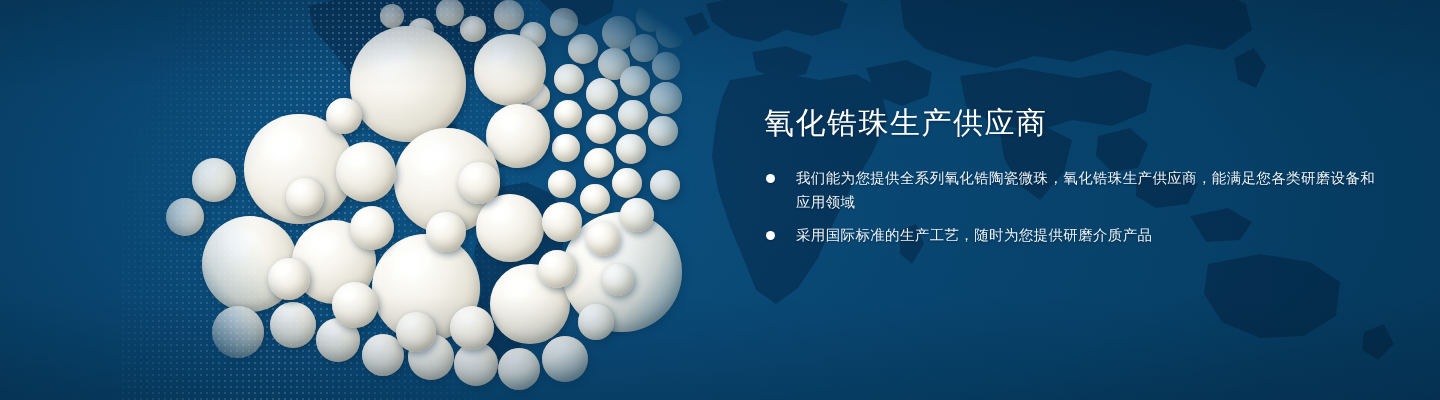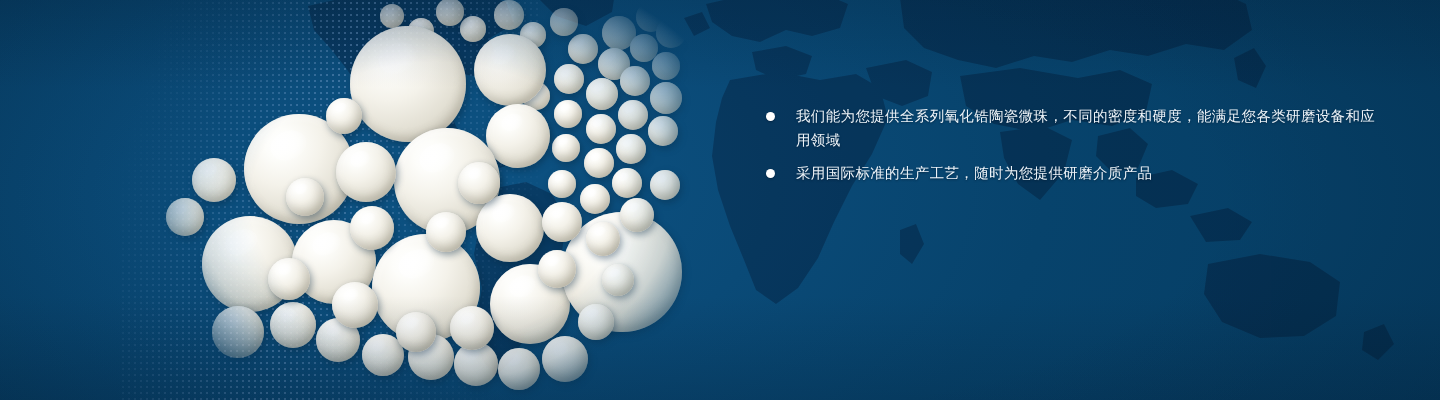--- a/index.html
+++ b/index.html
@@ -266,25 +266,26 @@
     <div class="bead" style="left:470px;top:216px;width:34px;height:34px;"></div>
     <div class="bead" style="left:500px;top:188px;width:30px;height:30px;"></div>
     <div class="bead" style="left:436px;top:240px;width:34px;height:34px;"></div>
     <div class="bead" style="left:452px;top:282px;width:32px;height:32px;"></div>
     <div class="bead" style="left:428px;top:322px;width:36px;height:36px;"></div>
   </div>
 
   <div class="bg-vignette"></div>
 
   <div class="content">
+    <h1 class="headline">氧化锆珠生产供应商</h1>
 
     <ul class="bullets">
       <li class="bullet-item">
         <span class="bullet-dot"></span>
-        <span class="bullet-text">我们能为您提供全系列氧化锆陶瓷微珠，不同的密度和硬度，能满足您各类研磨设备和应用领域</span>
+        <span class="bullet-text">我们能为您提供全系列氧化锆陶瓷微珠，氧化锆珠生产供应商，能满足您各类研磨设备和应用领域</span>
       </li>
       <li class="bullet-item">
         <span class="bullet-dot"></span>
         <span class="bullet-text">采用国际标准的生产工艺，随时为您提供研磨介质产品</span>
       </li>
     </ul>
   </div>
 
 </div>
 

